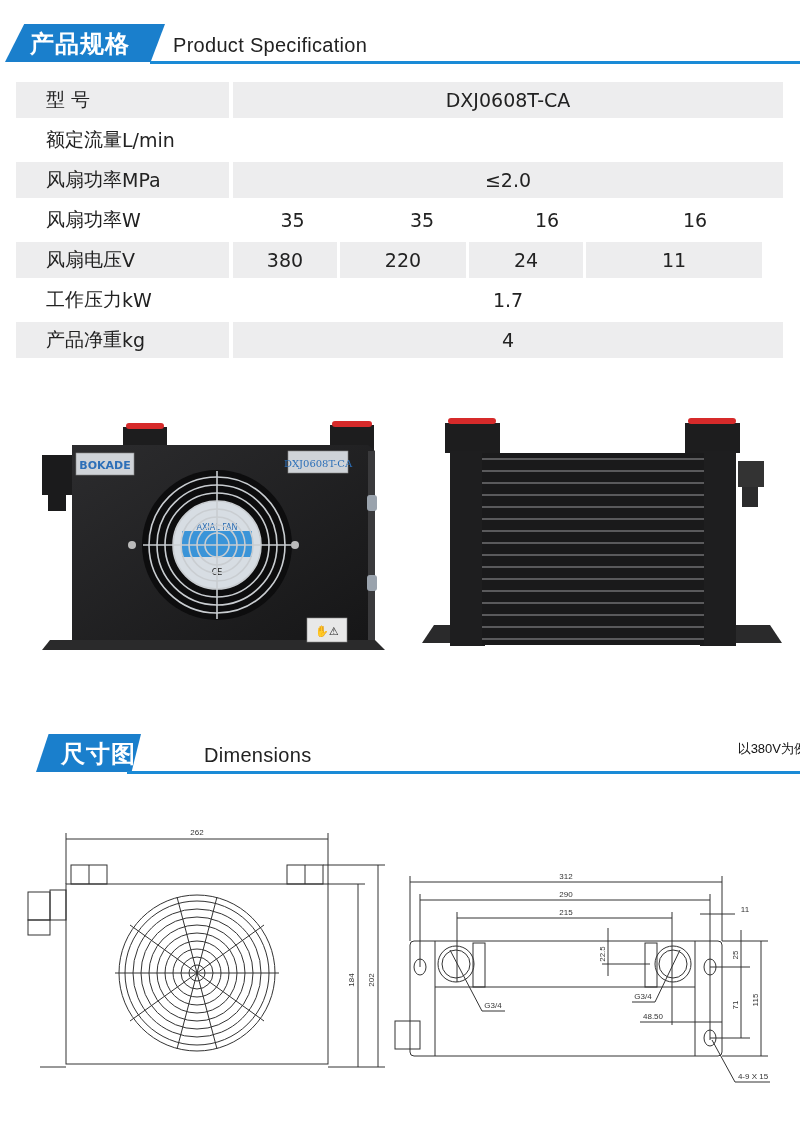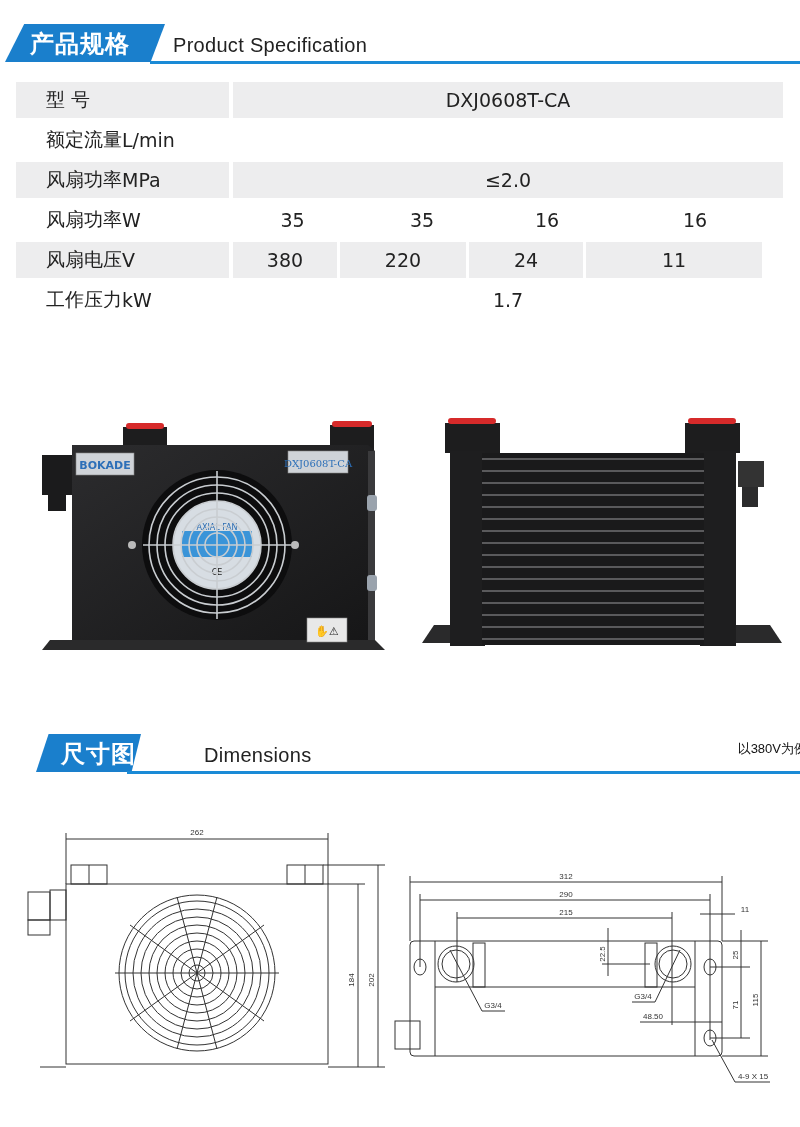--- a/index.html
+++ b/index.html
@@ -67,20 +67,26 @@
       <div class="val split" style="width:104px">380</div>
       <div class="val split" style="width:126px">220</div>
       <div class="val split" style="width:114px">24</div>
       <div class="val split" style="width:176px">11</div>
     </div>
   </div>
   <div class="spec-row">
     <div class="lbl"><span>工作压力</span> <span>kW</span></div>
     <div class="vals">
         <div class="val full">1.7</div>
+      </div>
+  </div>
+  <div class="spec-row gray">
+    <div class="lbl"><span>产品净重</span> <span>kg</span></div>
+    <div class="vals">
+        <div class="val full">4</div>
       </div>
   </div>
 </div>
 
 <svg class="photo" style="left:30px; top:415px;" width="370" height="245" viewBox="0 0 370 245">
   <defs>
     <linearGradient id="bodyG" x1="0" y1="0" x2="1" y2="1">
       <stop offset="0" stop-color="#2c2c2e"></stop>
         <stop offset="1" stop-color="#161617"></stop>
     </linearGradient>

